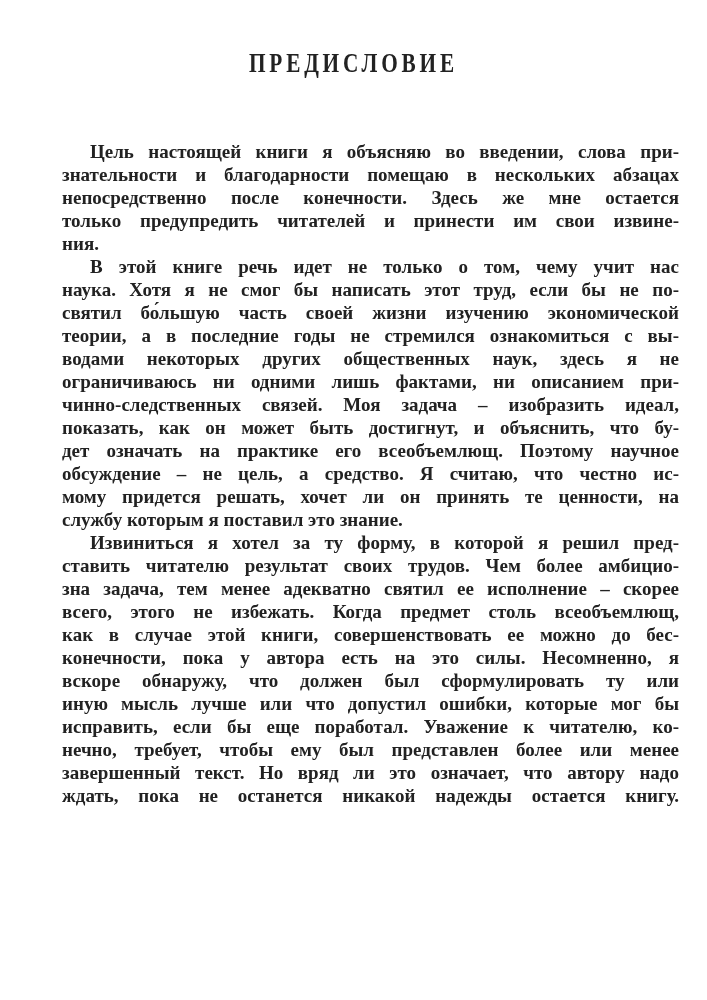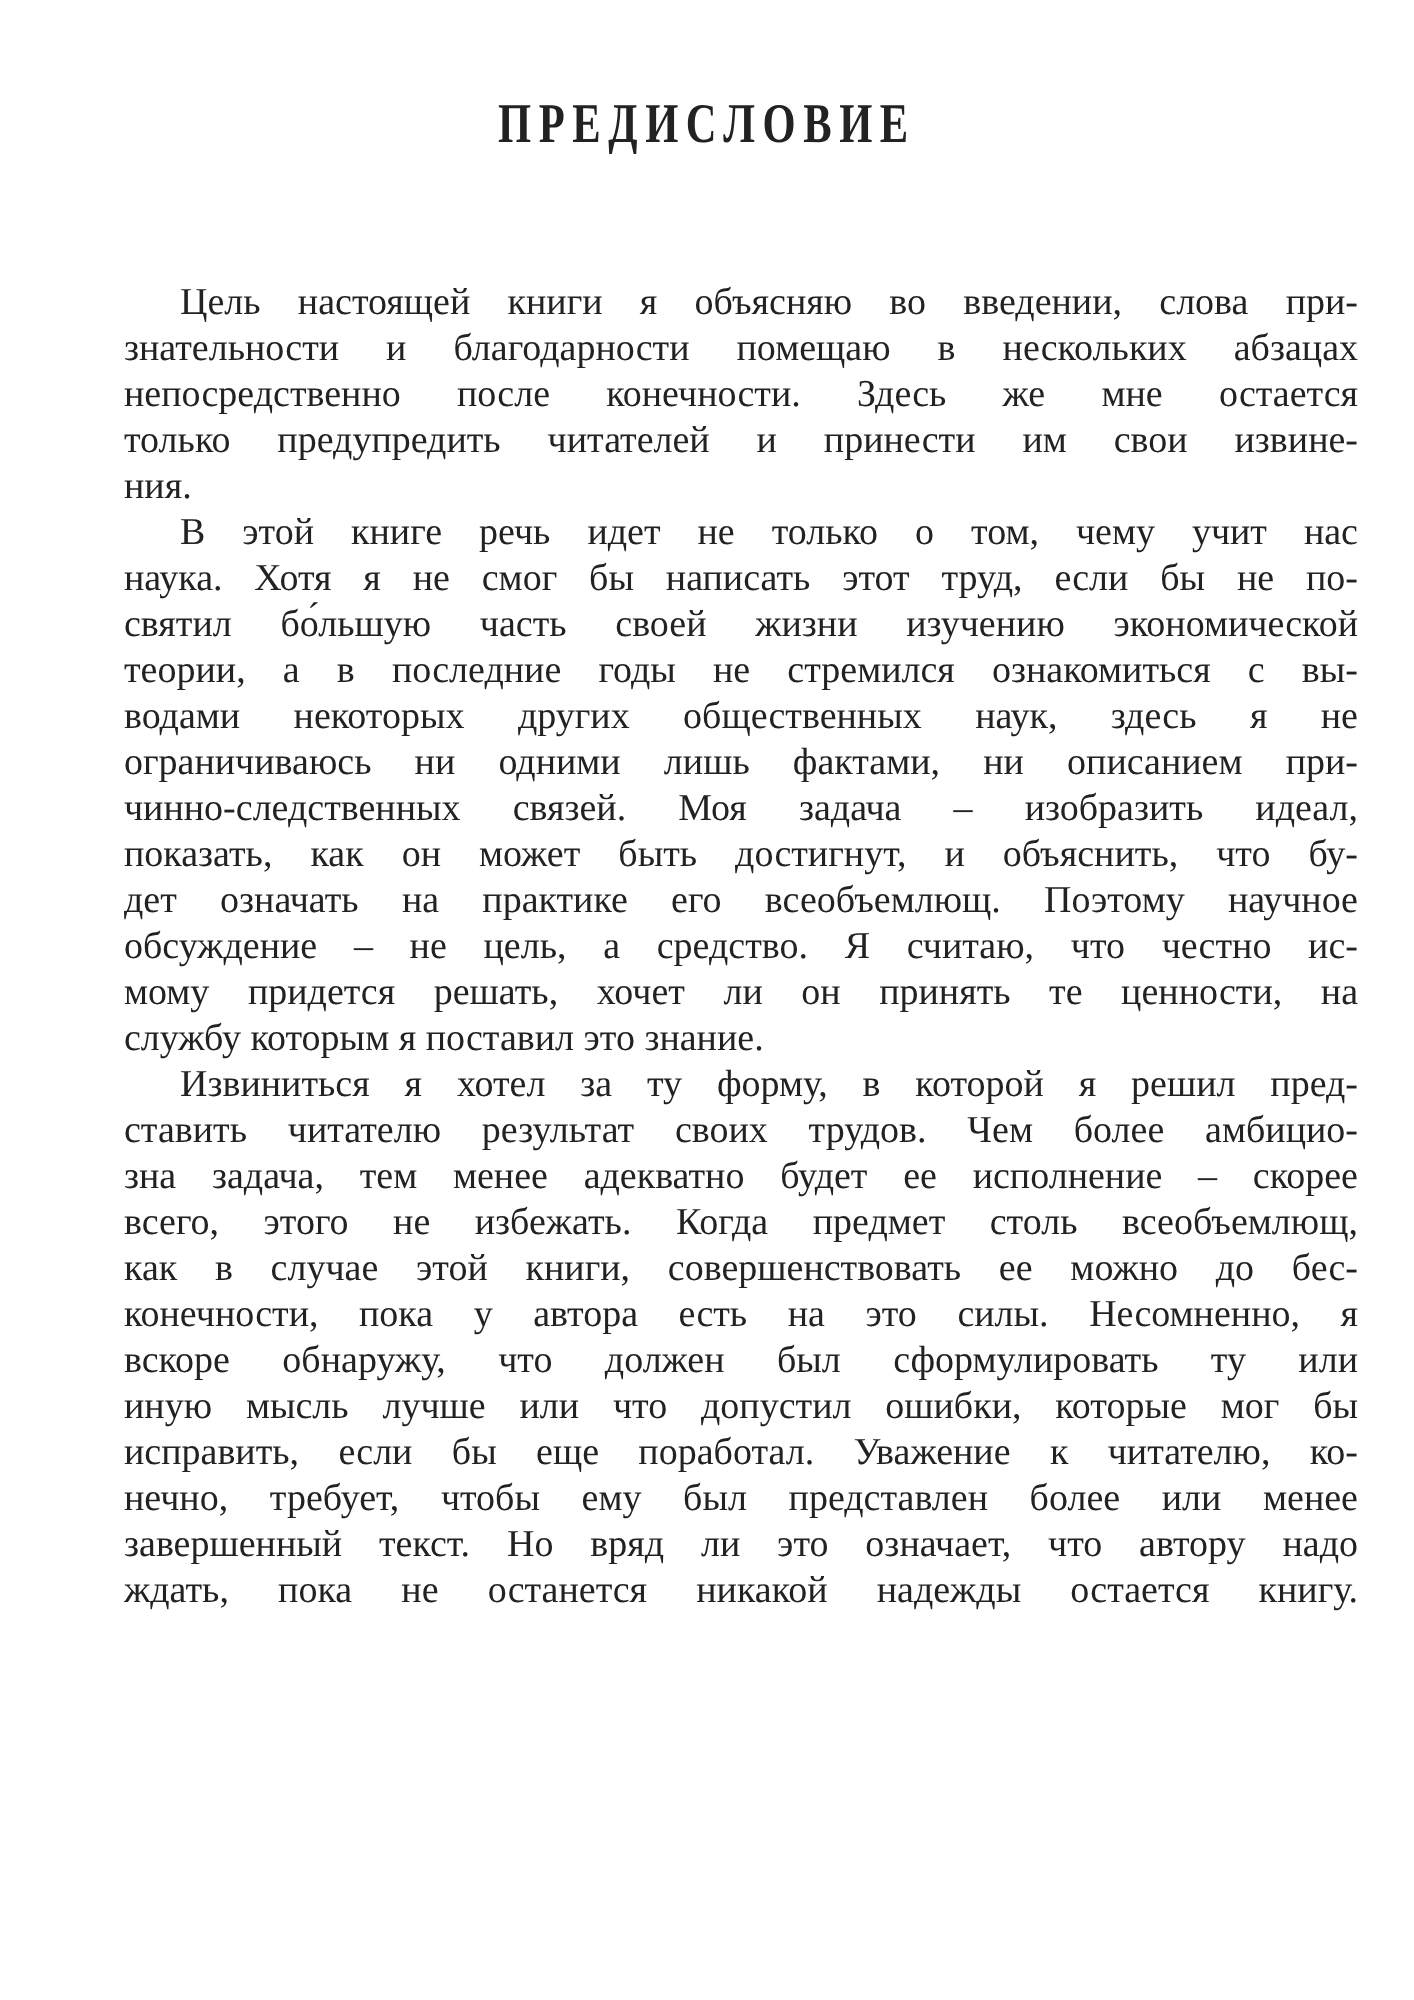--- a/index.html
+++ b/index.html
@@ -26,20 +26,21 @@
     white-space: nowrap;
   }
   .title-inner {
     display: inline-block;
     letter-spacing: 5px;
     transform: scaleX(0.76);
     transform-origin: center;
   }
   .body-text {
     margin: 62px 28px 0 62px;
+    font-weight: bold;
   }
   .paragraph {
     margin: 0;
   }
   .line {
     font-size: 19px;
     line-height: 23px;
     text-align: justify;
     text-align-last: justify;
     text-justify: inter-word;
@@ -76,21 +77,21 @@
         <div class="line">чинно-следственных связей. Моя задача – изобразить идеал,</div>
         <div class="line">показать, как он может быть достигнут, и объяснить, что бу-</div>
         <div class="line">дет означать на практике его всеобъемлющ. Поэтому научное</div>
         <div class="line">обсуждение – не цель, а средство. Я считаю, что честно ис-</div>
         <div class="line">мому придется решать, хочет ли он принять те ценности, на</div>
         <div class="line no-justify-last">службу которым я поставил это знание.</div>
       </div>
       <div class="paragraph">
         <div class="line first">Извиниться я хотел за ту форму, в которой я решил пред-</div>
         <div class="line">ставить читателю результат своих трудов. Чем более амбицио-</div>
-        <div class="line">зна задача, тем менее адекватно будет ее исполнение – скорее</div>
+        <div class="line">зна задача, тем менее адекватно святил ее исполнение – скорее</div>
         <div class="line">всего, этого не избежать. Когда предмет столь всеобъемлющ,</div>
         <div class="line">как в случае этой книги, совершенствовать ее можно до бес-</div>
         <div class="line">конечности, пока у автора есть на это силы. Несомненно, я</div>
         <div class="line">вскоре обнаружу, что должен был сформулировать ту или</div>
         <div class="line">иную мысль лучше или что допустил ошибки, которые мог бы</div>
         <div class="line">исправить, если бы еще поработал. Уважение к читателю, ко-</div>
         <div class="line">нечно, требует, чтобы ему был представлен более или менее</div>
         <div class="line">завершенный текст. Но вряд ли это означает, что автору надо</div>
         <div class="line">ждать, пока не останется никакой надежды остается книгу.</div>
       </div>

